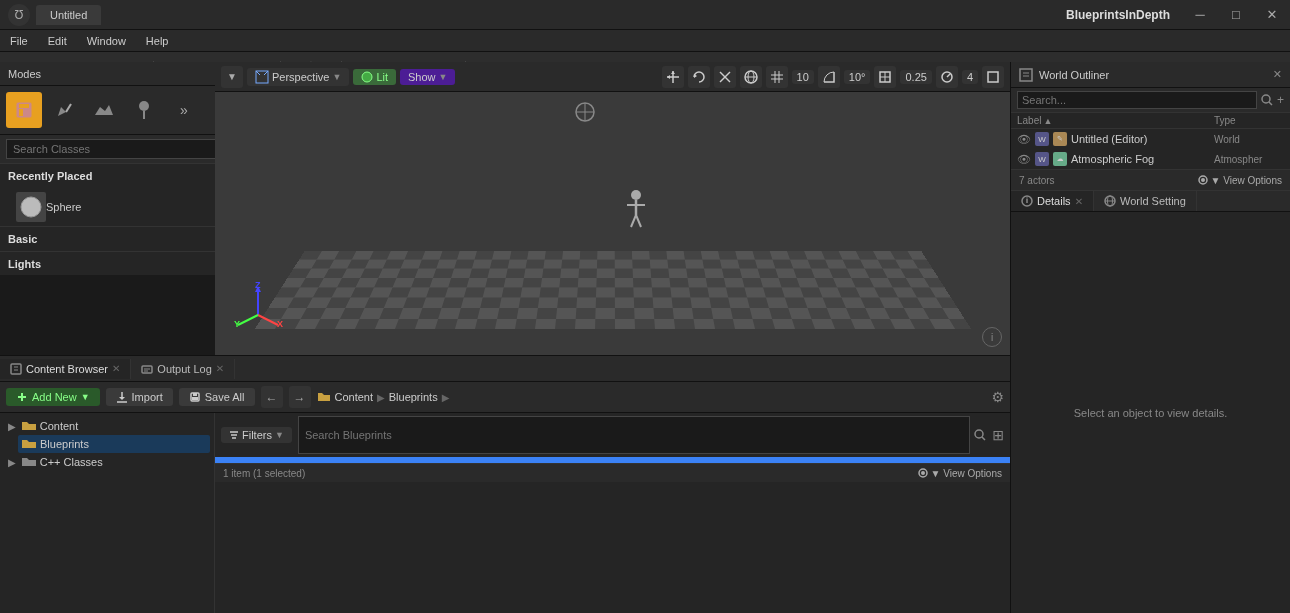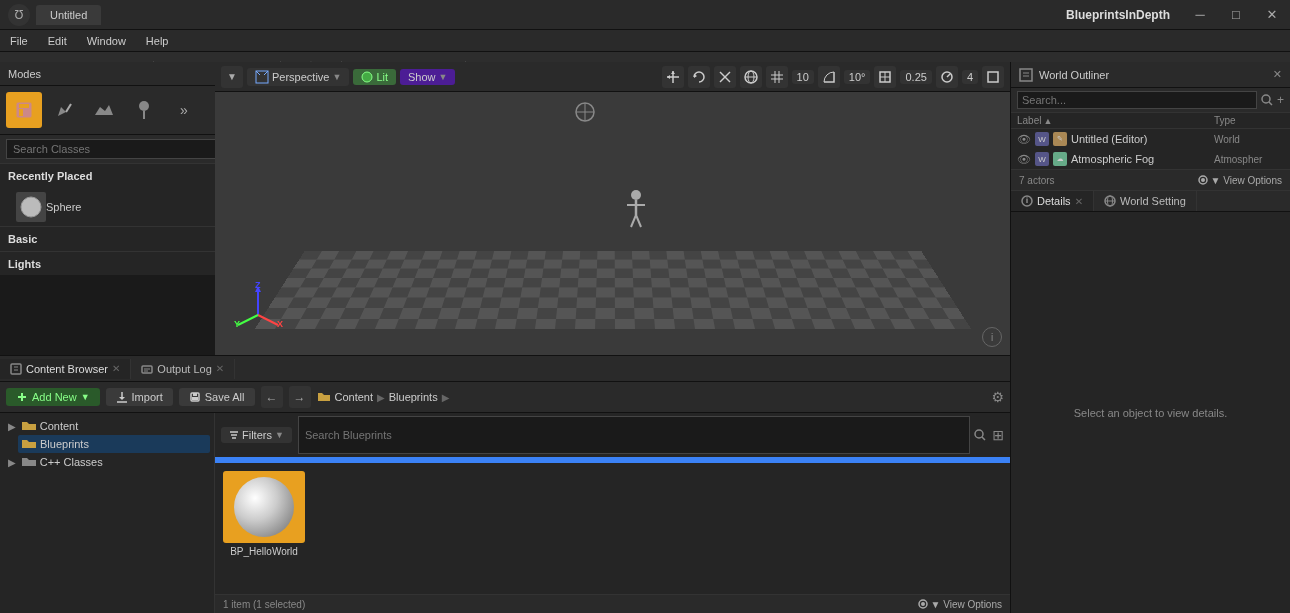--- a/index.html
+++ b/index.html
@@ -667,28 +667,20 @@
         <div id="cb-search-content">
           <input type="text" placeholder="Search Blueprints" style="">
           <svg width="12" height="12" viewBox="0 0 12 12">
               <circle cx="5" cy="5" r="4" fill="none" stroke="#888" stroke-width="1.5"></circle>
               <line x1="8" y1="8" x2="11" y2="11" stroke="#888" stroke-width="1.5"></line>
             </svg>
         </div>
         <div class="cb-settings-icon">⊞</div>
       </div>
 
-      <div id="cb-assets">
-        <div class="asset-thumb">
-          <div class="asset-preview">
-            <div class="sphere"></div>
-          </div>
-          <span class="asset-name">BP_HelloWorld</span>
-        </div>
-      </div>
 
       <div id="cb-status">
         <span>1 item (1 selected)</span>
         <div class="view-options">
           <svg width="12" height="12" viewBox="0 0 12 12">
               <circle cx="6" cy="6" r="4" fill="none" stroke="#aaa" stroke-width="1.5"></circle>
               <circle cx="6" cy="6" r="2" fill="#aaa"></circle>
             </svg>
           <span>▼ View Options</span>
         </div>

